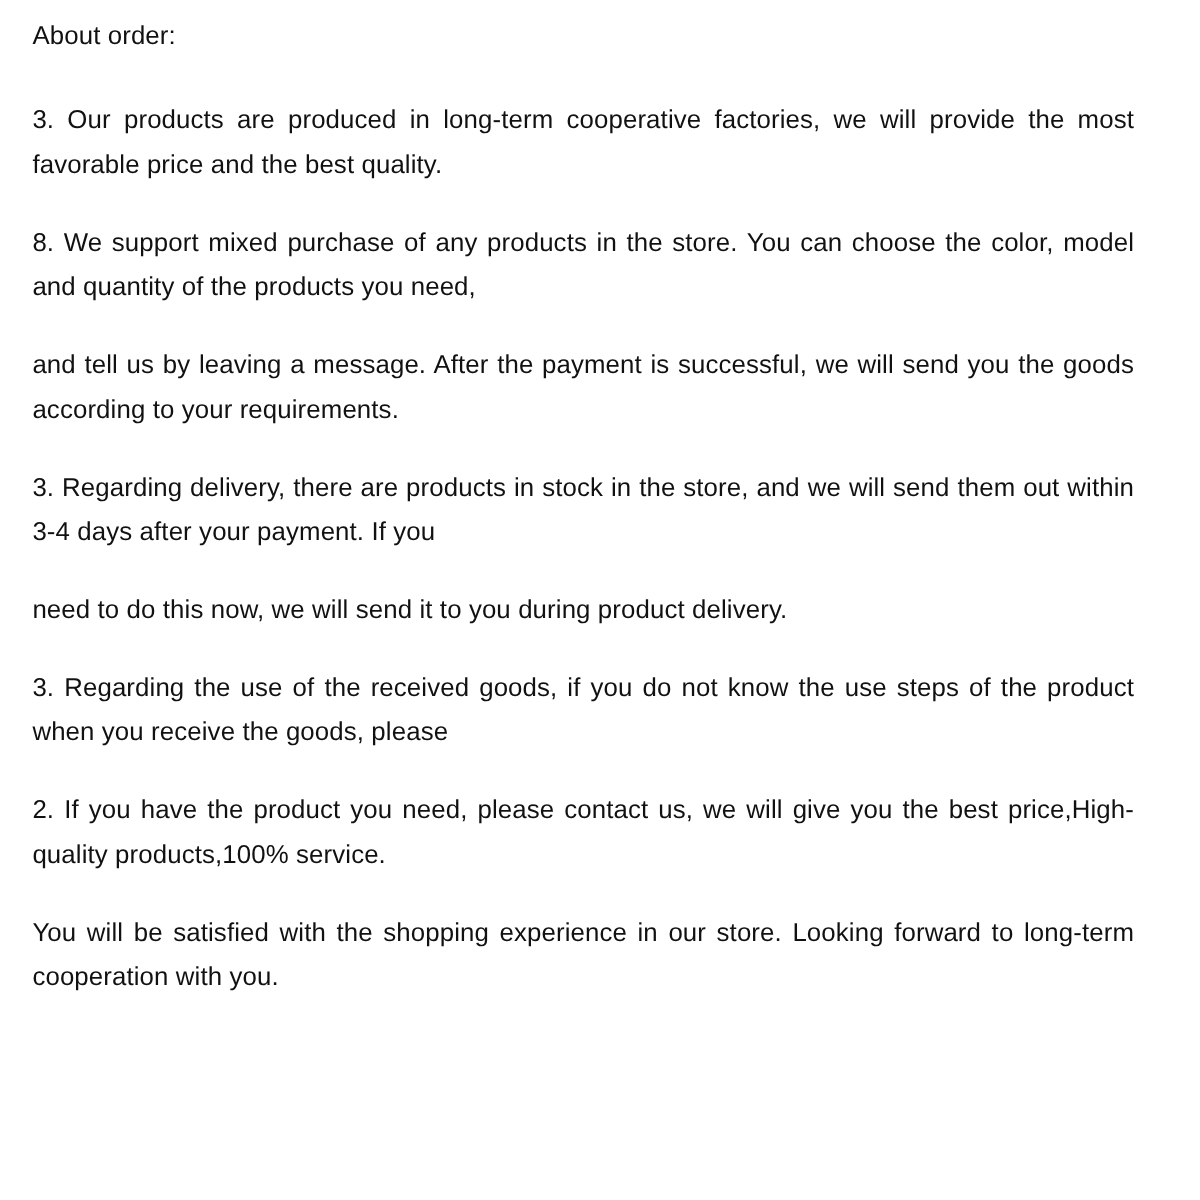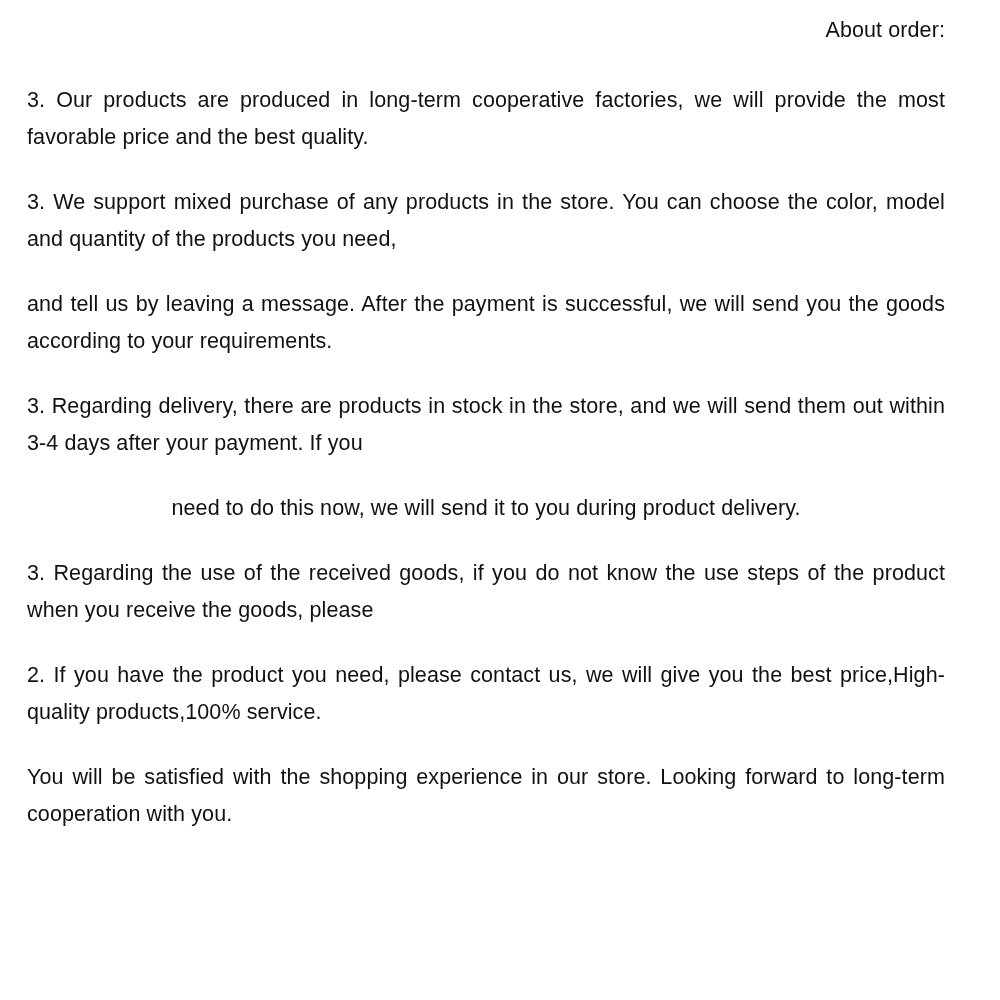--- a/index.html
+++ b/index.html
@@ -24,40 +24,40 @@
   .para {
     font-size: 21.5px;
     line-height: 37px;
     text-align: justify;
     text-justify: inter-word;
     margin: 0 0 28px 0;
     color: #111111;
     letter-spacing: 0.1px;
   }
   .para.heading {
-    text-align: right;
+    text-align: left;
     margin-bottom: 33px;
   }
   .para.nojust {
-    text-align: center;
+    text-align: left;
   }
   .para.last {
     margin-bottom: 16px;
   }
 </style>
 </head>
 <body>
 
 <div class="page">
 
   <p class="para heading">About order:</p>
 
   <p class="para">3. Our products are produced in long-term cooperative factories, we will provide the most favorable price and the best quality.</p>
 
-  <p class="para">3. We support mixed purchase of any products in the store. You can choose the color, model and quantity of the products you need,</p>
+  <p class="para">8. We support mixed purchase of any products in the store. You can choose the color, model and quantity of the products you need,</p>
 
   <p class="para">and tell us by leaving a message. After the payment is successful, we will send you the goods according to your requirements.</p>
 
   <p class="para">3. Regarding delivery, there are products in stock in the store, and we will send them out within 3-4 days after your payment. If you</p>
 
   <p class="para nojust">need to do this now, we will send it to you during product delivery.</p>
 
   <p class="para">3. Regarding the use of the received goods, if you do not know the use steps of the product when you receive the goods, please</p>
 
 

